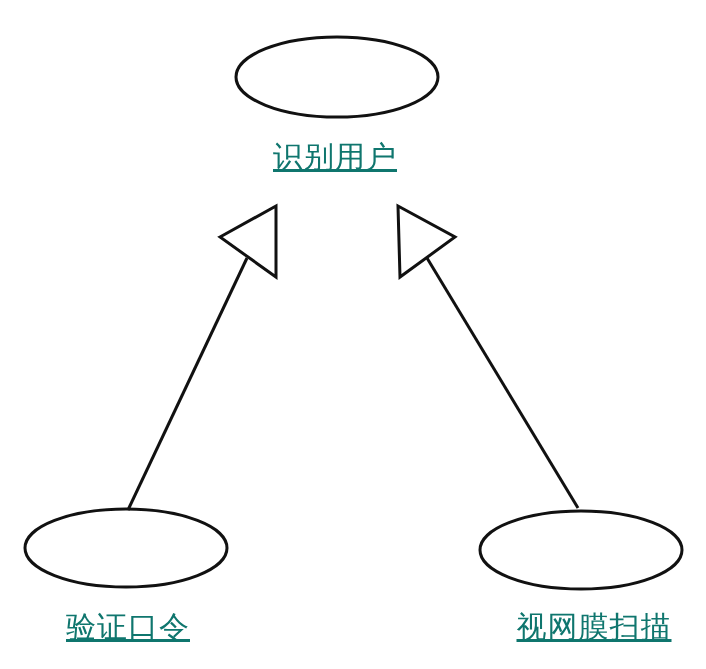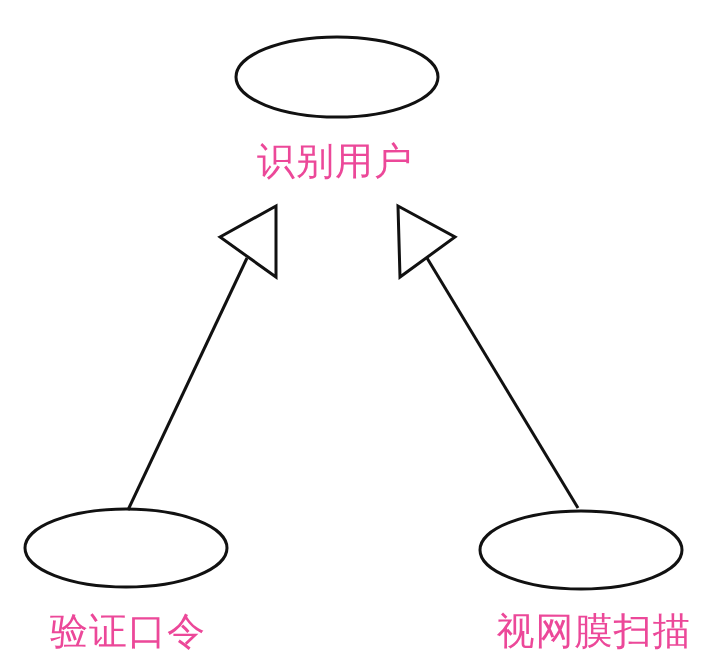--- a/index.html
+++ b/index.html
@@ -1,20 +1,20 @@
 <!DOCTYPE html>
 <html><head>
 <meta charset="utf-8">
 <style>
   html, body { margin: 0; padding: 0; background: #ffffff; }
   body { width: 706px; height: 669px; position: relative; overflow: hidden;
          font-family: "DejaVu Sans", sans-serif; }
   svg.canvas { position: absolute; left: 0; top: 0; }
-  .label { position: absolute; color: #ec4899; font-size: 38px; line-height: 1;
-           white-space: nowrap; transform: translateX(-50%); letter-spacing: 1px; }
+  .label { position: absolute; color: #0f766e; font-size: 30px; line-height: 1;
+           white-space: nowrap; transform: translateX(-50%); letter-spacing: 1px; text-decoration: underline; }
 </style>
 </head>
 <body>
 
 <svg class="canvas" width="706" height="669" viewBox="0 0 706 669">
   <ellipse cx="337" cy="77" rx="101" ry="40" fill="#ffffff" stroke="#111111" stroke-width="3"></ellipse>
   <ellipse cx="126" cy="548" rx="101" ry="39" fill="#ffffff" stroke="#111111" stroke-width="3"></ellipse>
   <ellipse cx="581" cy="550" rx="101" ry="39" fill="#ffffff" stroke="#111111" stroke-width="3"></ellipse>
 
   <line x1="128" y1="510" x2="247" y2="258" stroke="#111111" stroke-width="3"></line>

